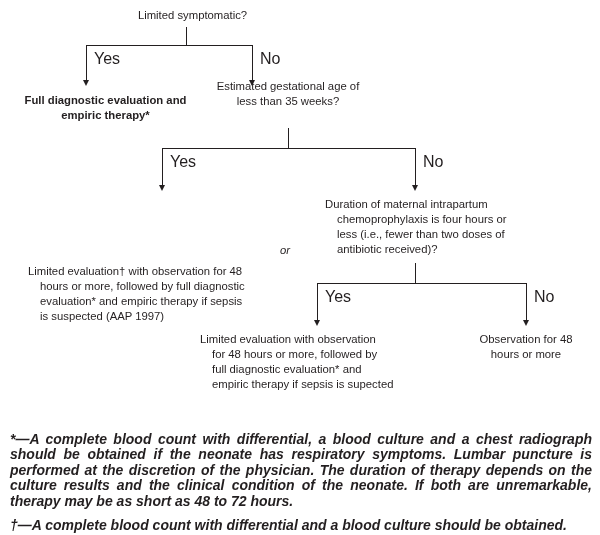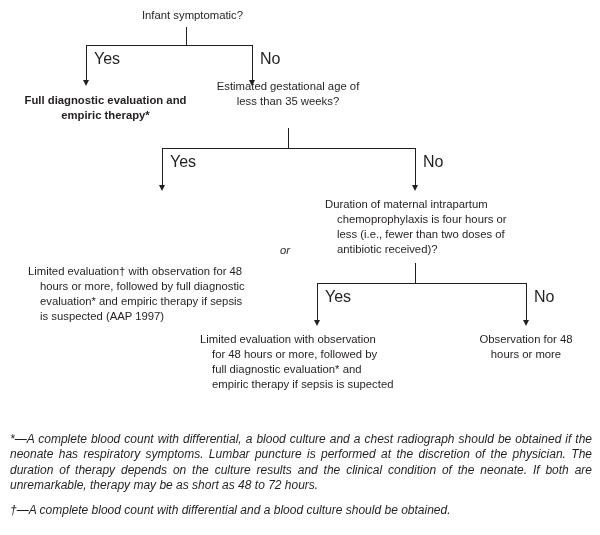--- a/index.html
+++ b/index.html
@@ -64,34 +64,35 @@
   
   .footnotes {
     position: absolute;
     left: 10px;
     top: 432px;
     width: 582px;
   }
   .footnote {
     font-family: "Liberation Sans", sans-serif;
     font-style: italic;
-    font-size: 12px;
+    font-size: 14px;
     line-height: 15.4px;
     color: #231f20;
     text-align: justify;
     margin-bottom: 9px;
+    font-weight: bold;
   }
   .footnote:last-child { margin-bottom: 1px; text-align: left; }
 </style>
 </head>
 <body>
 
 <div id="page">
 
-  <div class="node" style="left:110px; top:8px; width:165px;">Infant symptomatic?</div>
+  <div class="node" style="left:110px; top:8px; width:165px;">Limited symptomatic?</div>
 
   <div class="vline" style="left:186px; top:27px; height:18px;"></div>
 
   <div class="hline" style="left:86px; top:45px; width:166px;"></div>
 
   <div class="vline" style="left:86px; top:45px; height:36px;"></div>
   <div class="arrow" style="left:83px; top:80px;"></div>
   <div class="branch-label" style="left:94px; top:52px;">Yes</div>
 
   <div class="vline" style="left:252px; top:45px; height:36px;"></div>

